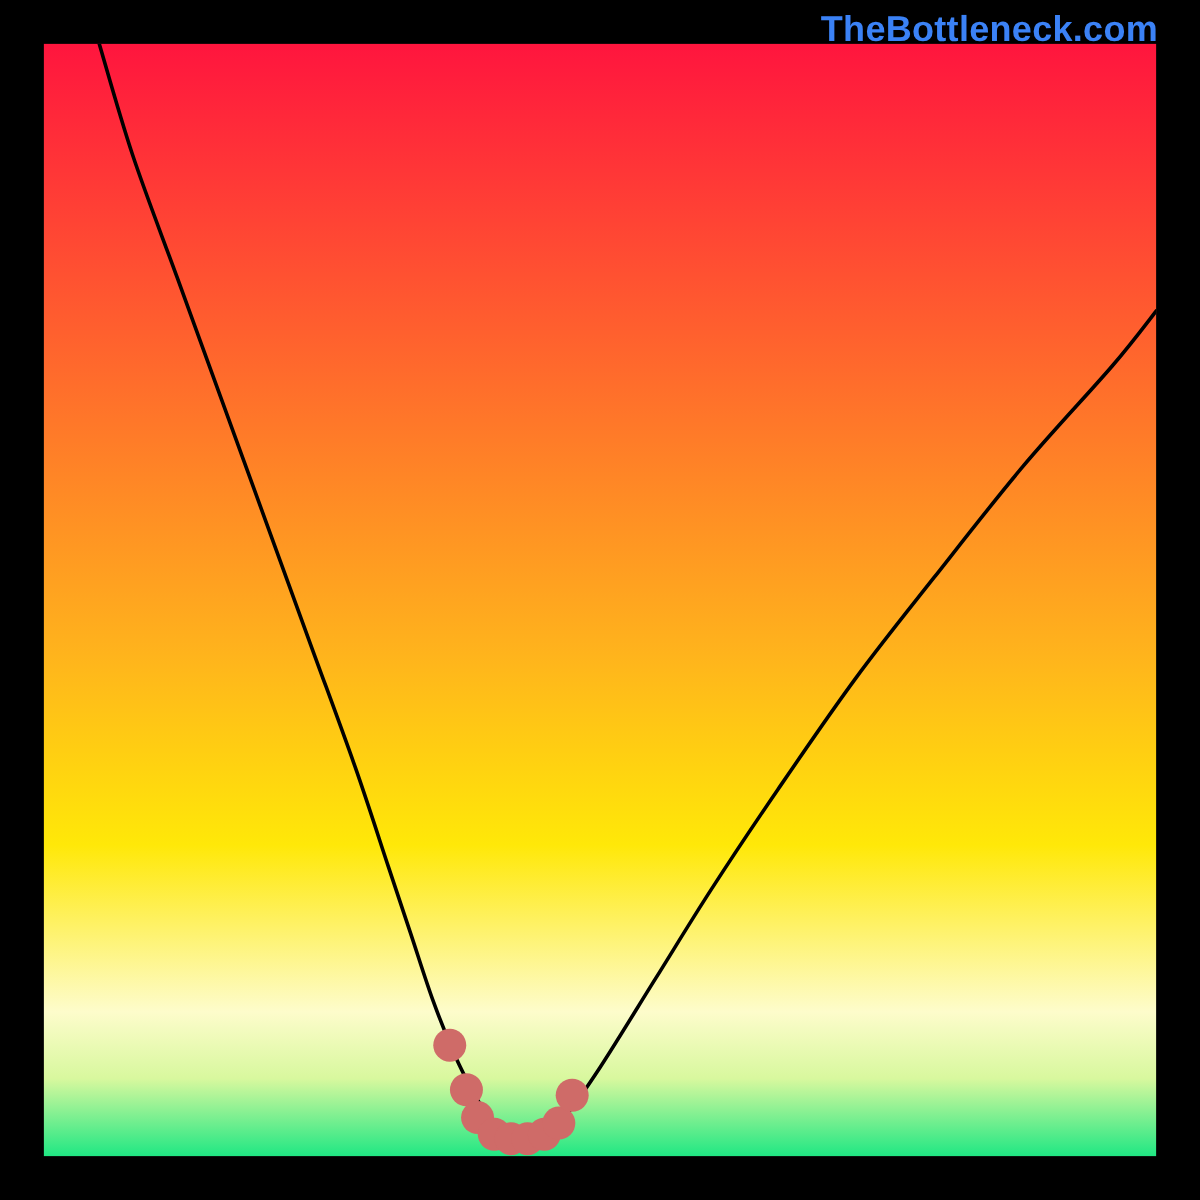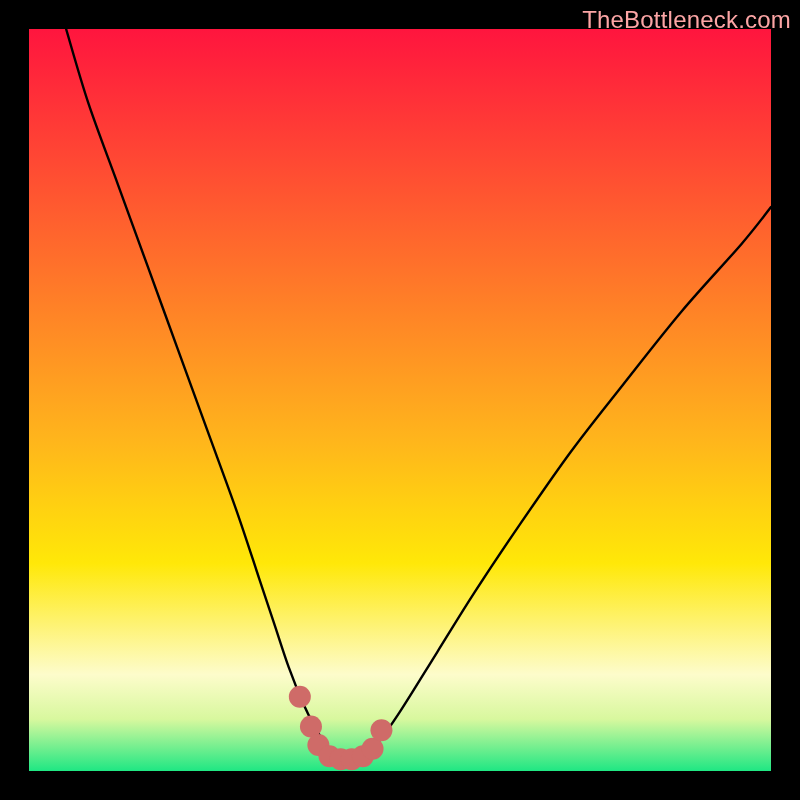--- a/index.html
+++ b/index.html
@@ -20,25 +20,25 @@
     position: absolute;
     left: 29px;
     top: 29px;
     width: 742px;
     height: 742px;
     overflow: hidden;
   }
   .watermark {
     position: absolute;
     top: 6px;
-    right: 9px;
-    color: #fca5a5;
+    right: 28px;
+    color: #3b82f6;
     font-size: 24px;
     letter-spacing: 0.2px;
-    font-weight: 400;
+    font-weight: 700;
     user-select: none;
   }
 </style>
 </head>
 <body>
 
 <div class="frame">
   <div class="plot">
     <svg width="742" height="742" viewBox="0 0 742 742" preserveAspectRatio="none">
       <defs>

